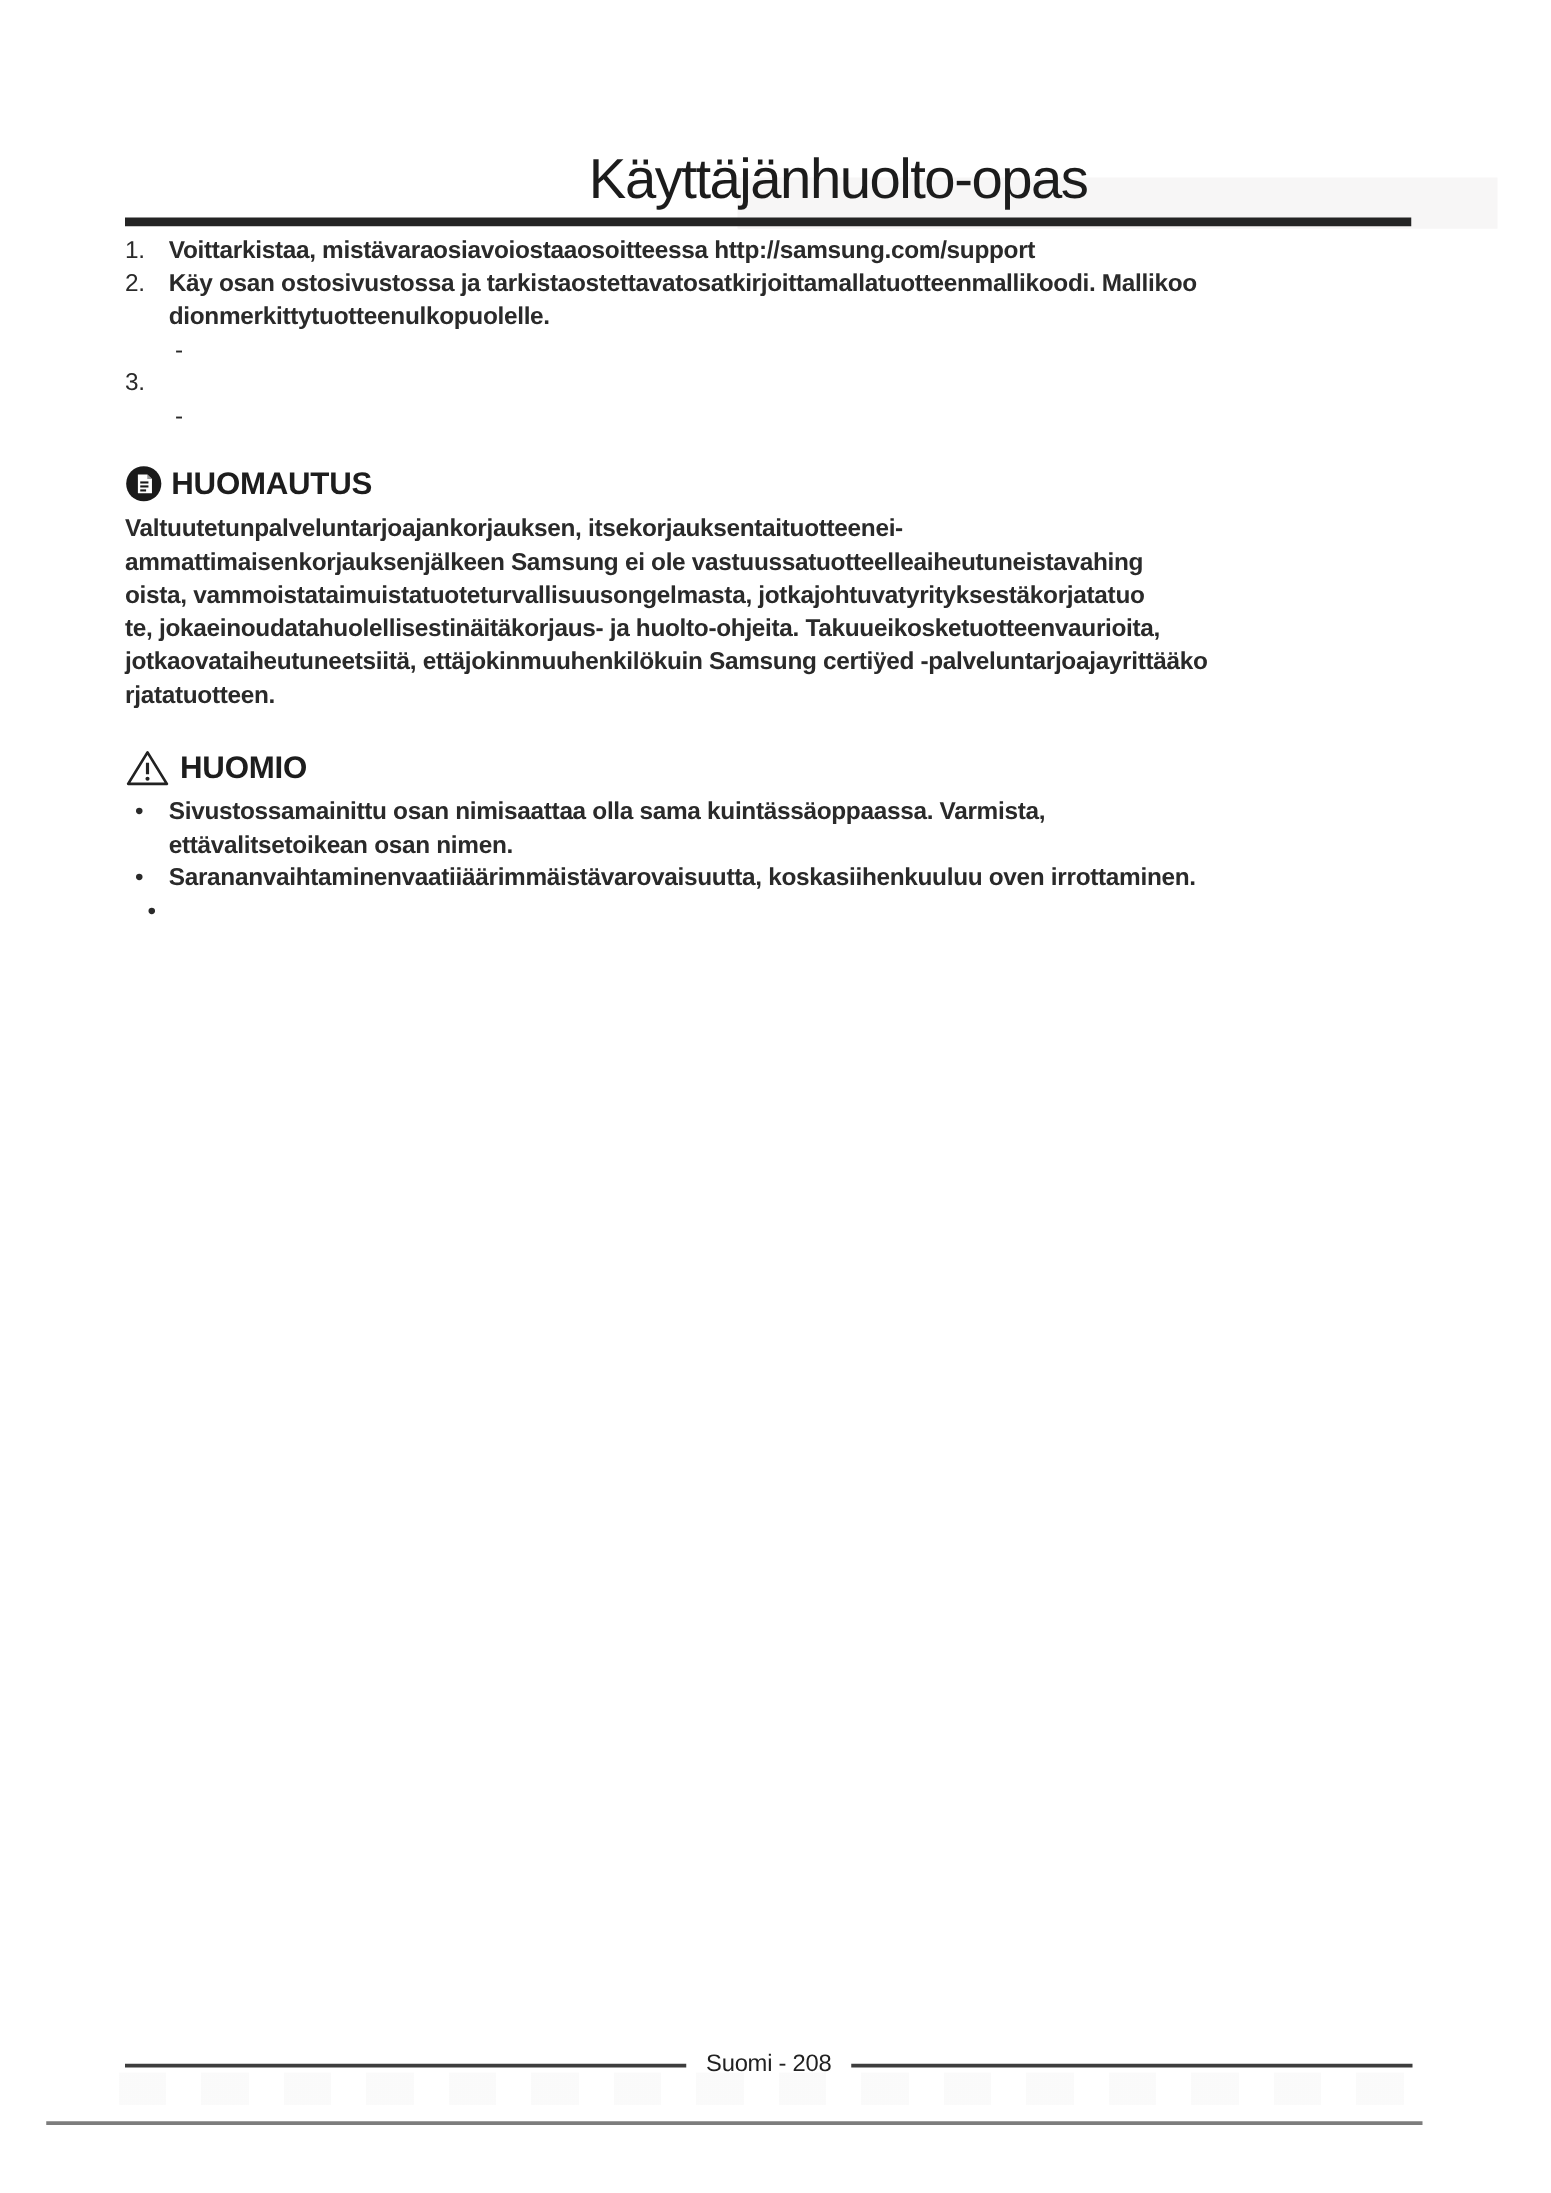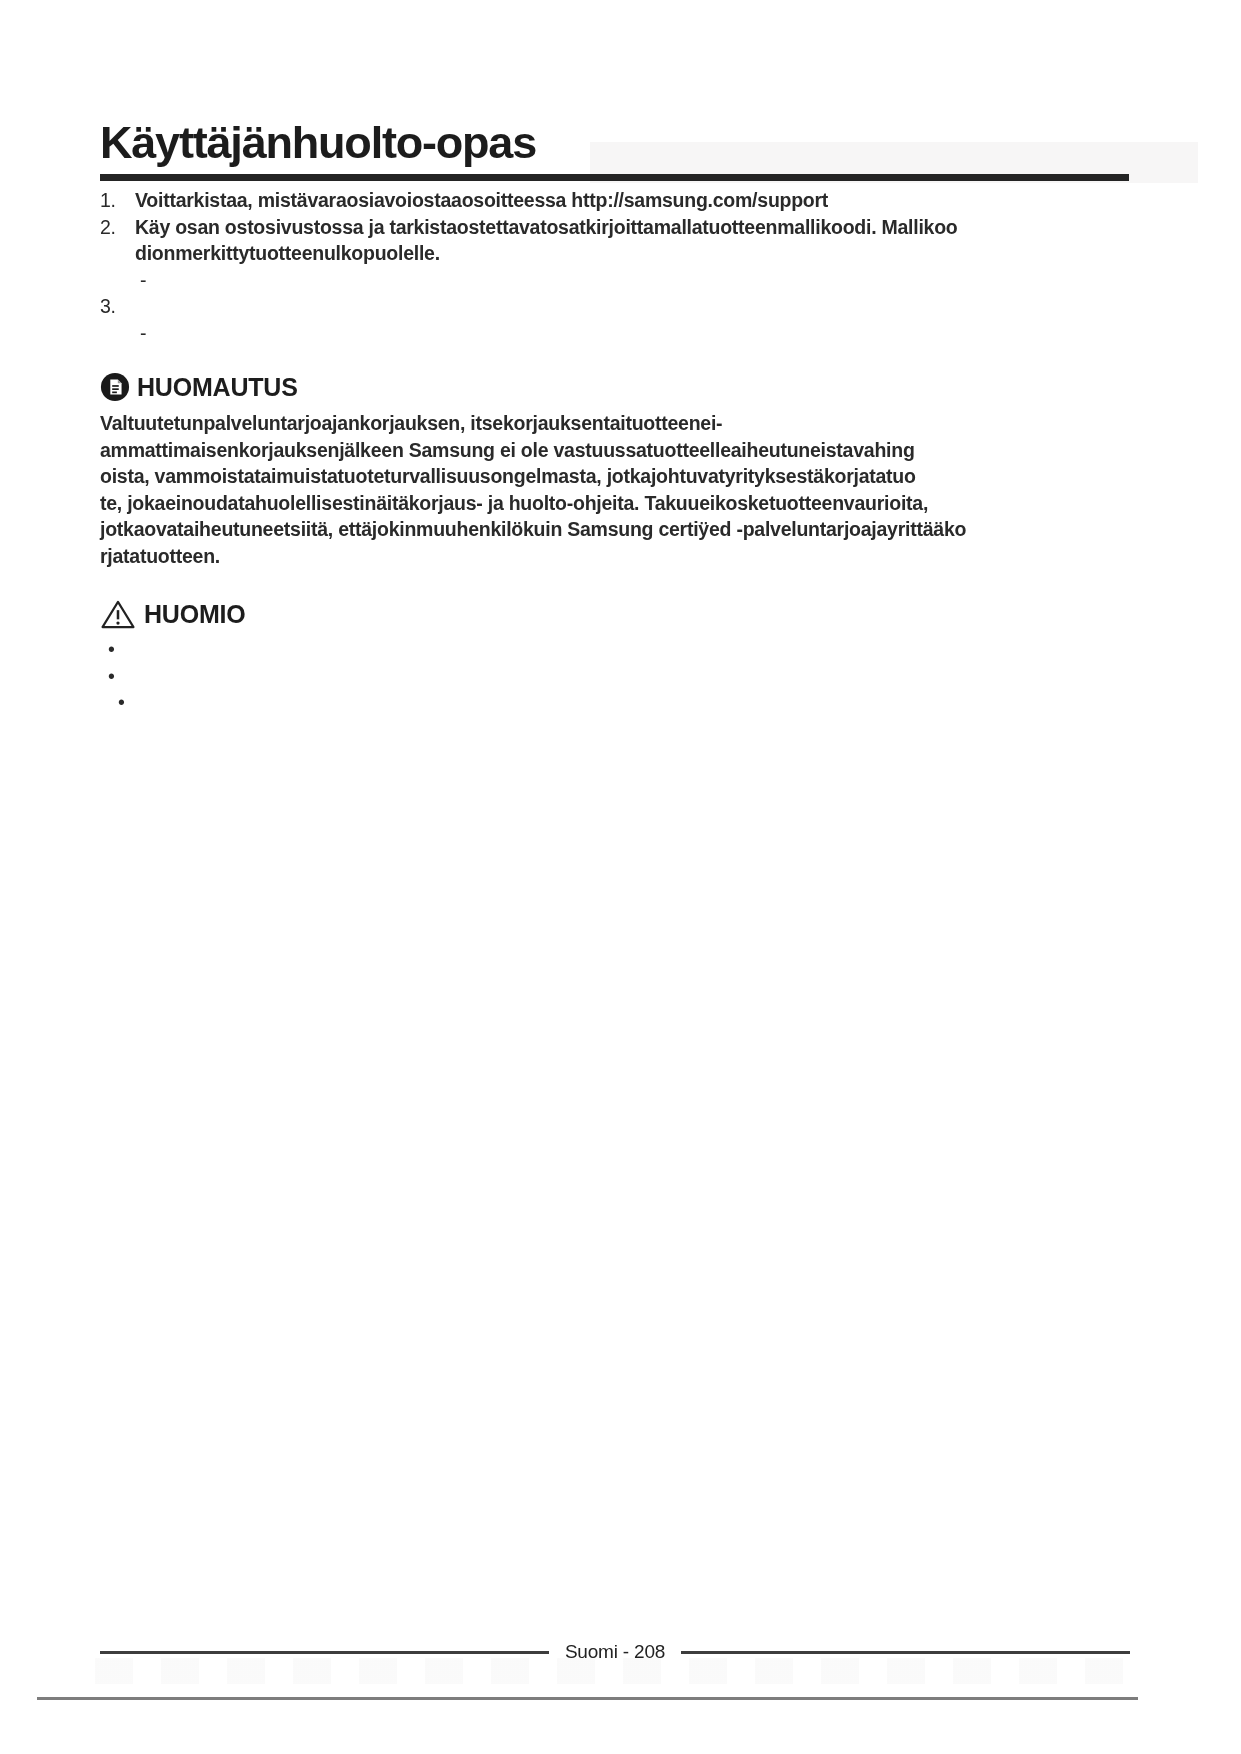--- a/index.html
+++ b/index.html
@@ -17,23 +17,24 @@
     position: absolute; left: 590px; top: 142px;
     width: 608px; height: 41px;
     background: #f7f6f6;
   }
 
   h1.title {
     position: relative; z-index: 1;
     margin: 0;
     padding: 112px 0 0 100px;
     font-size: 45px; line-height: 62px;
-    font-weight: 700;
+    font-weight: 400;
     letter-spacing: -1.2px;
     color: #1c1c1c;
+    text-align: center;
   }
   .title-rule {
     position: relative; z-index: 1;
     margin-left: 100px;
     width: 1029px; height: 7px;
     background: #242424;
   }
 
   .content {
     padding: 6px 110px 0 100px;
@@ -148,23 +149,26 @@
           <line x1="18" y1="11.5" x2="18" y2="21" stroke="#222222" stroke-width="2.6"></line>
           <circle cx="18" cy="24.8" r="1.7" fill="#222222"></circle>
         </svg>
       </span>
       <span>HUOMIO</span>
     </div>
 
     <div class="bullets">
       <div class="bullet">
         <span class="bmark">•</span>
+        <span class="txt">Sivustossamainittu osan nimisaattaa olla sama kuintässäoppaassa. Varmista,
+ettävalitsetoikean osan nimen.</span>
       </div>
       <div class="bullet">
         <span class="bmark">•</span>
+        <span class="txt">Sarananvaihtaminenvaatiiäärimmäistävarovaisuutta, koskasiihenkuuluu oven irrottaminen.</span>
       </div>
       <div class="bullet tight">
         <span class="bmark">•</span>
       </div>
     </div>
 
   </div>
 
   <div class="footer">
     <span class="frule"></span>

